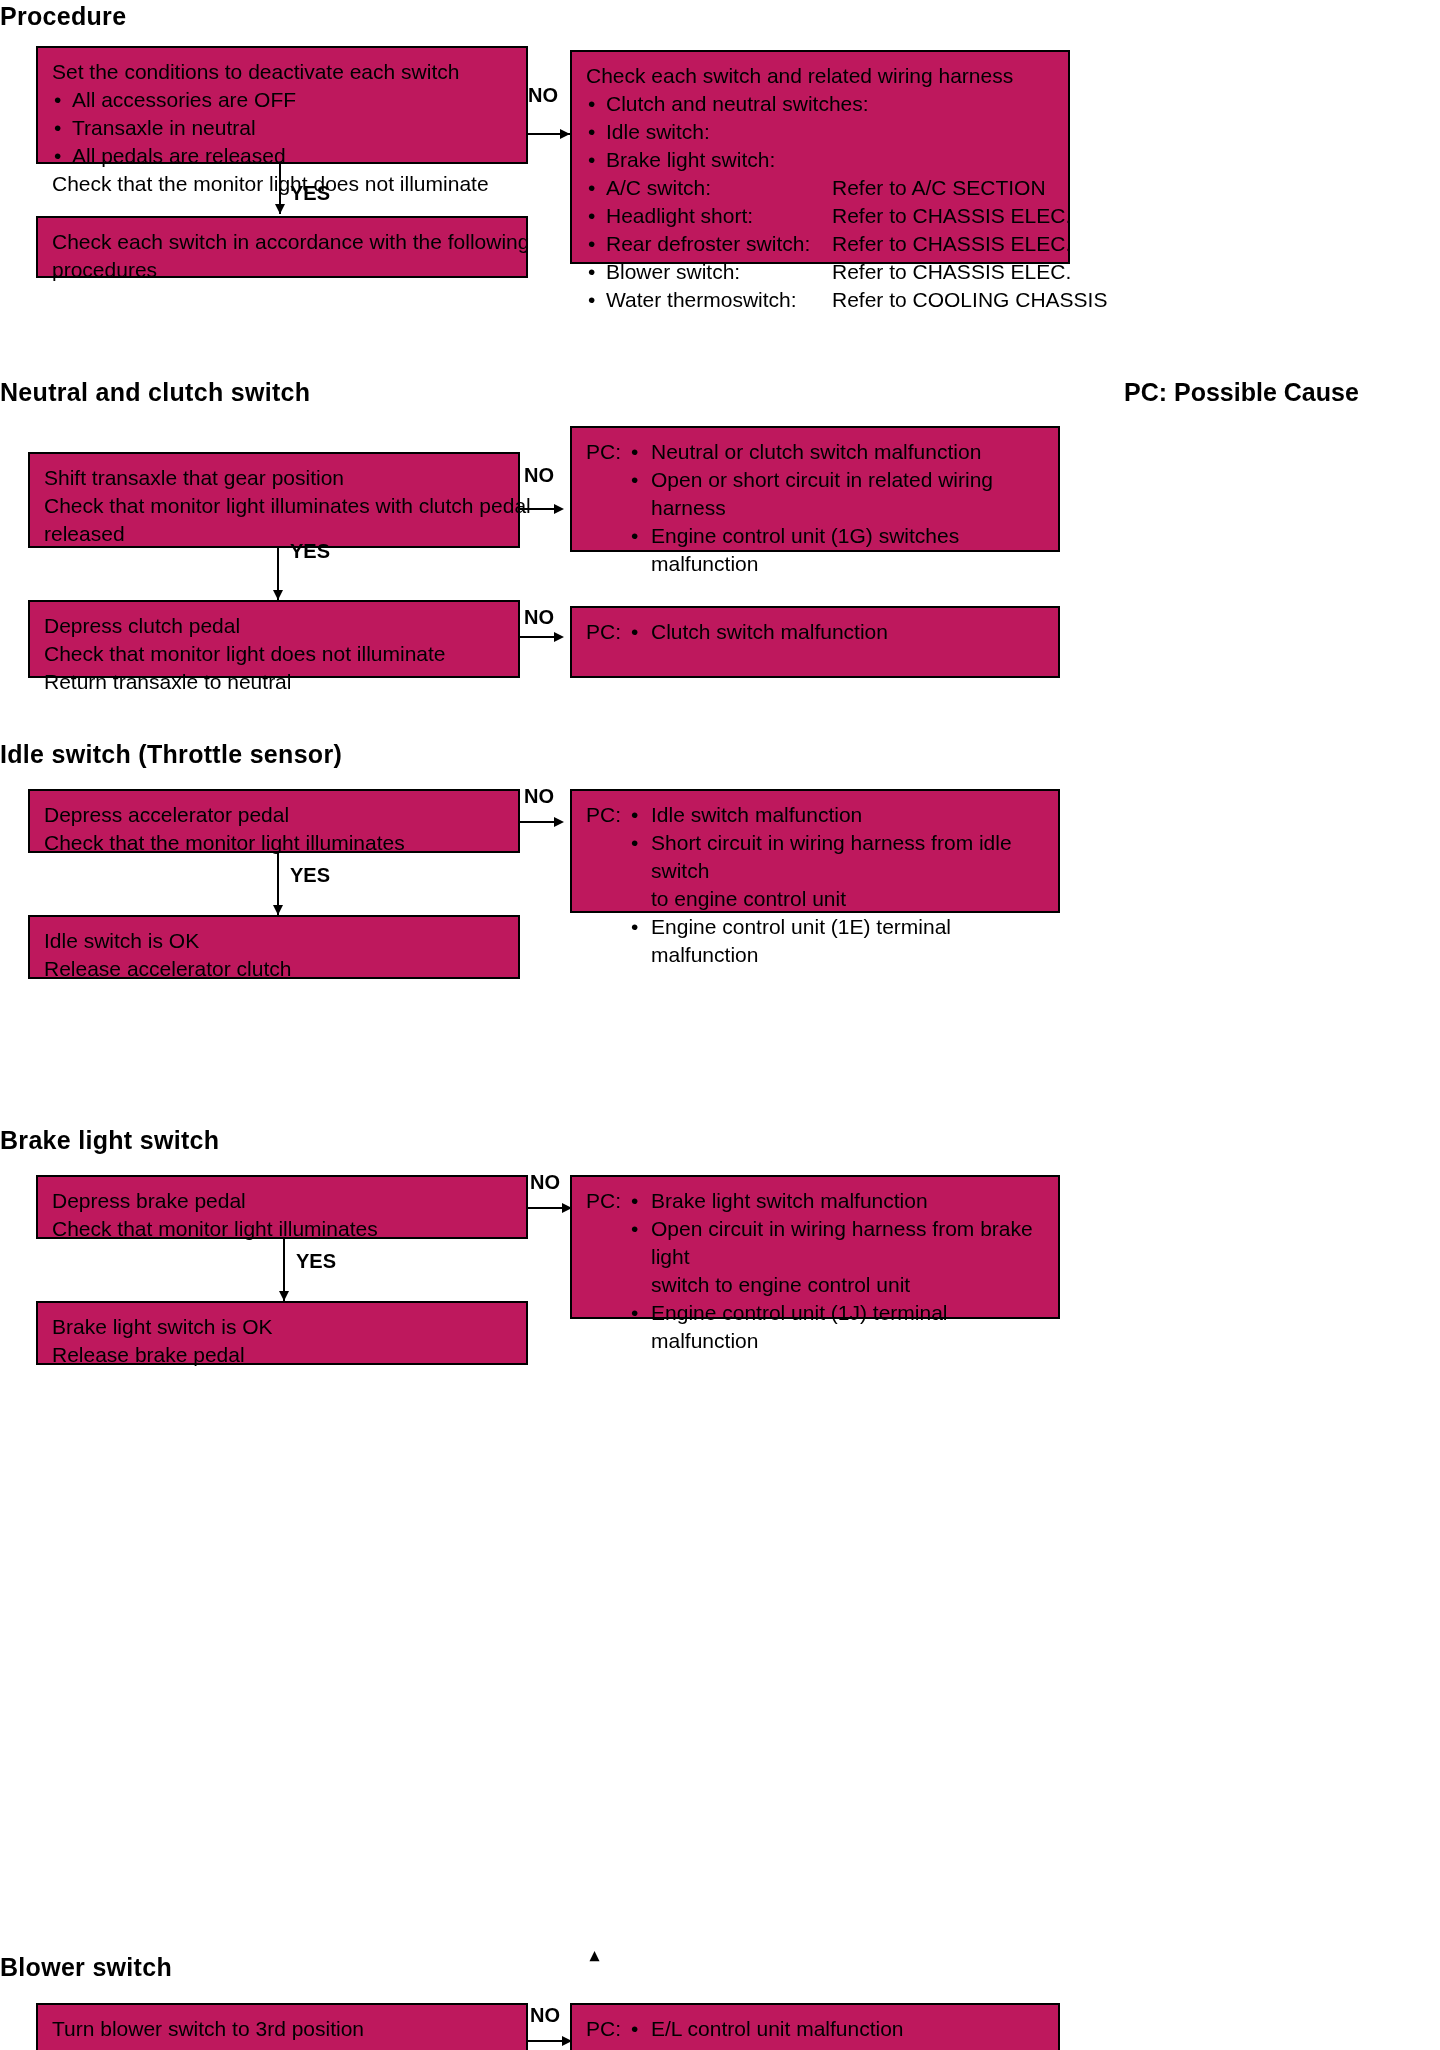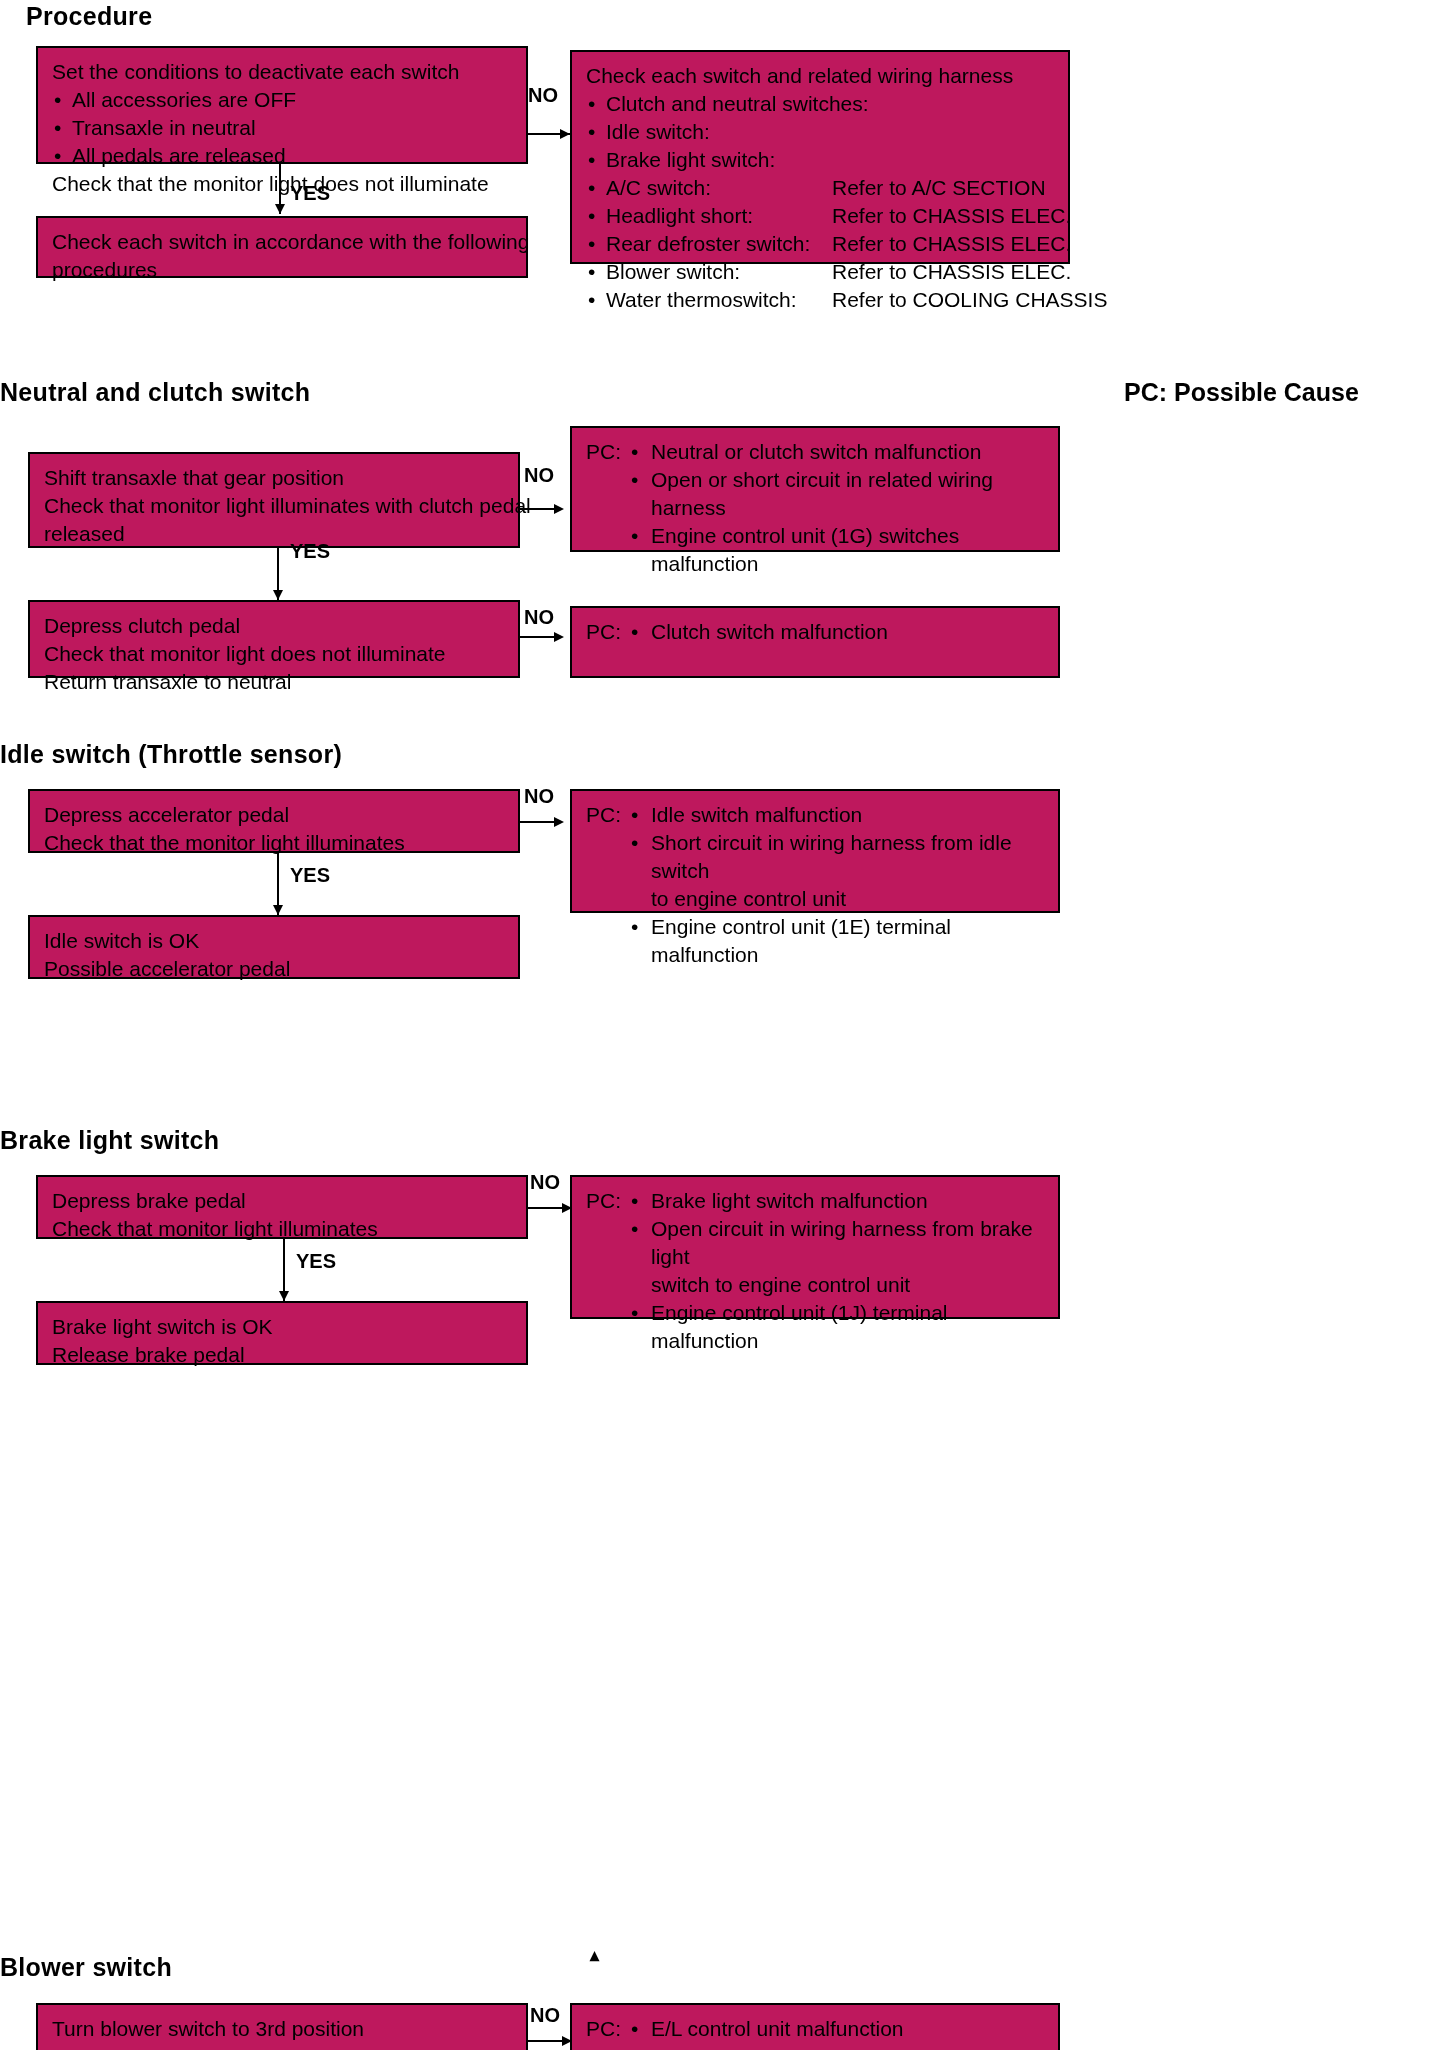--- a/index.html
+++ b/index.html
@@ -140,21 +140,21 @@
     font-size: 18px;
     font-weight: bold;
     color: #000;
   }
 </style>
 </head>
 <body>
 
 <div class="page">
 
-  <div class="section-heading" style="left:0px; top:2px;margin-left:26px;">Procedure</div>
+  <div class="section-heading" style="left:0px; top:2px;">Procedure</div>
 
   <div class="fbox" style="left:36px; top:46px; width:492px; height:118px;">
     <div class="line">Set the conditions to deactivate each switch</div>
     <ul class="blist">
       <li>All accessories are OFF</li>
       <li>Transaxle in neutral</li>
       <li>All pedals are released</li>
     </ul>
     <div class="line">Check that the monitor light does not illuminate</div>
   </div>
@@ -256,21 +256,21 @@
       </ul>
     </div>
   </div>
 
   <div class="vline" style="left:277px; top:853px; height:62px;"></div>
   <div class="arrow-down" style="left:273px; top:905px;"></div>
   <div class="edge-label" style="left:290px; top:864px;">YES</div>
 
   <div class="fbox" style="left:28px; top:915px; width:492px; height:64px;">
     <div class="line">Idle switch is OK</div>
-    <div class="line">Possible accelerator pedal</div>
+    <div class="line">Release accelerator clutch</div>
   </div>
 
   <div class="section-heading" style="left:0px; top:1126px;">Brake light switch</div>
 
   <div class="fbox" style="left:36px; top:1175px; width:492px; height:64px;">
     <div class="line">Depress brake pedal</div>
     <div class="line">Check that monitor light illuminates</div>
   </div>
 
   <div class="hline" style="left:528px; top:1207px; width:42px;"></div>

